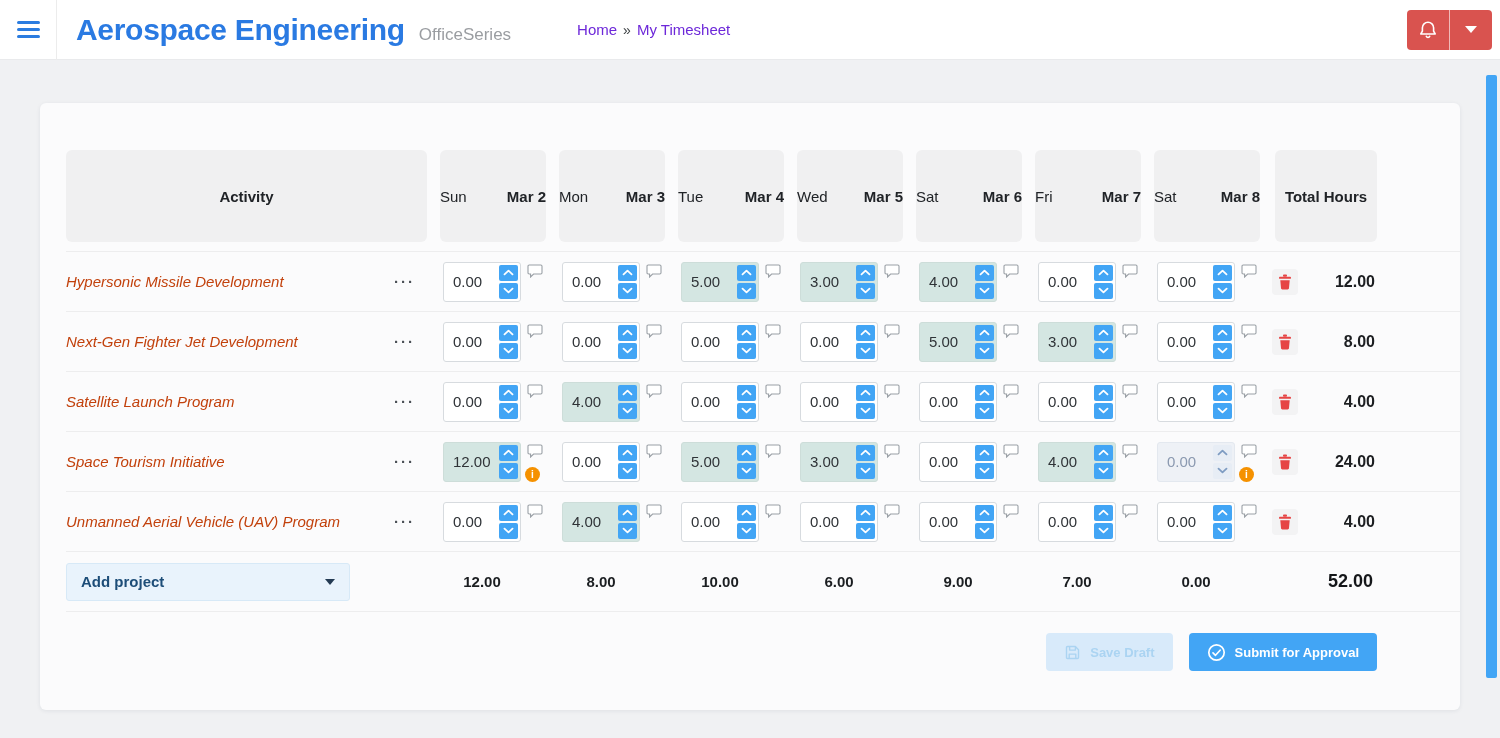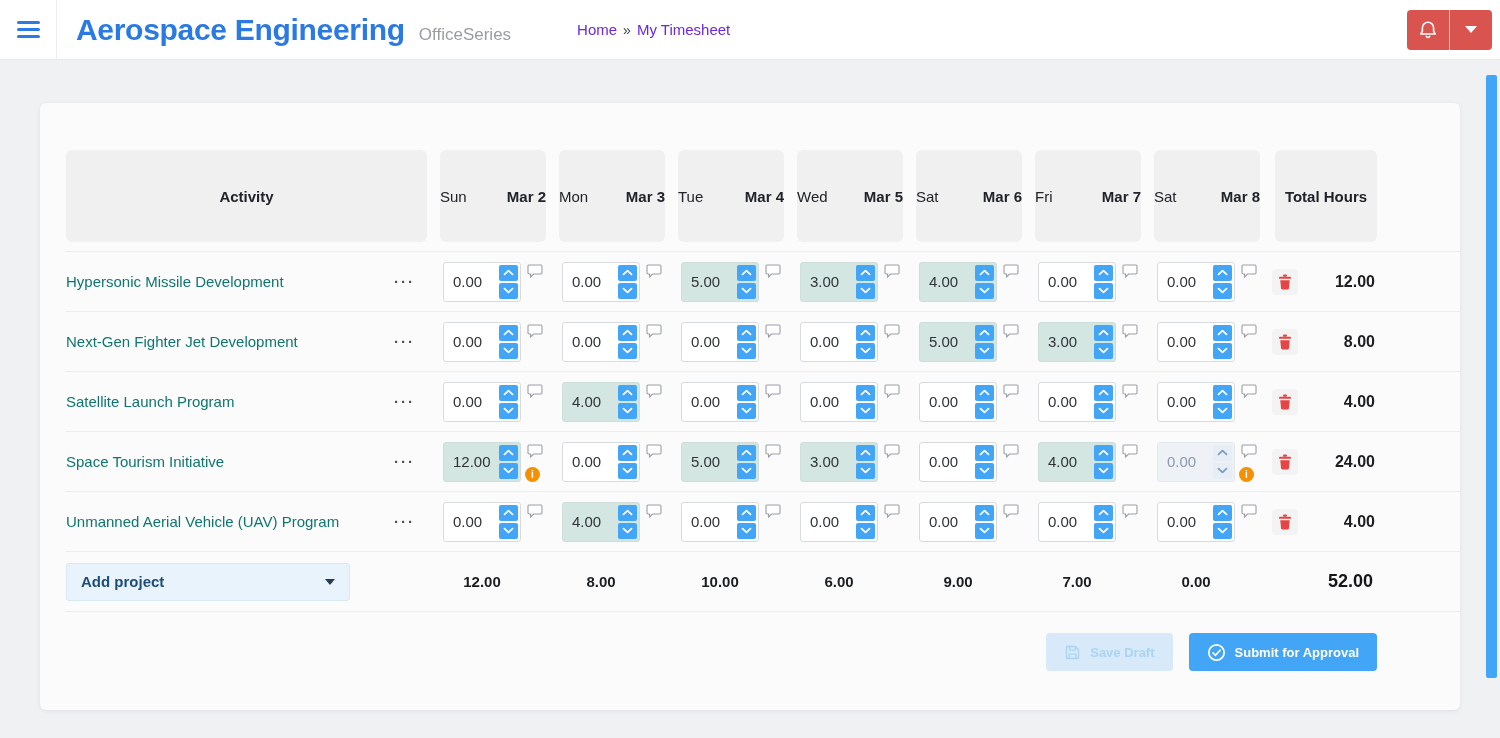--- a/index.html
+++ b/index.html
@@ -63,21 +63,21 @@
     font-size:15px; line-height:23px;
   }
   .head-day .dname { font-weight:400; }
   .head-day .ddate { font-weight:bold; }
   .head-total { width:102px; height:92px; margin-left:15px; display:flex; align-items:center; justify-content:center; font-size:15px; font-weight:bold; }
 
   
   .rows { border-top:1px solid #ededee; }
   .t-row { height:60px; border-bottom:1px solid #ededee; align-items:center; }
   .activity-cell { display:flex; align-items:center; justify-content:space-between; padding-right:12px; height:100%; }
-  .act-name { font-size:15px; color:#0f766e; position:relative; top:-7px; padding-top:13px; }
+  .act-name { font-size:15px; color:#c2410c; position:relative; top:-7px; padding-top:13px;font-style:italic; }
   .ellipsis-btn {
     background:none; border:none; cursor:pointer; color:#4a4f55;
     font-size:15px; font-weight:bold; letter-spacing:2px; line-height:1;
   }
 
   .day-cell { position:relative; height:40px; padding-left:13px; }
   .input-group {
     position:absolute; left:16px; top:0; width:78px; height:40px;
     border:1px solid #d7dbdf; border-radius:3px; background:#fff;
   }

